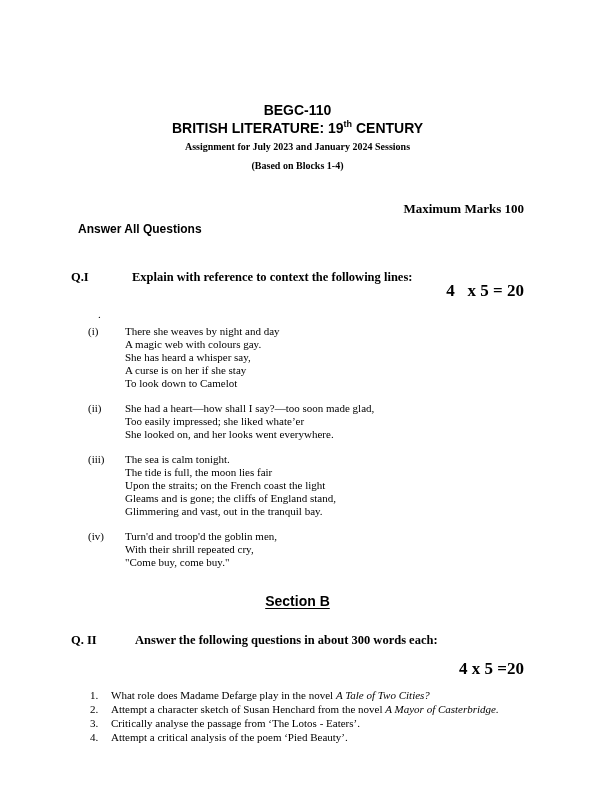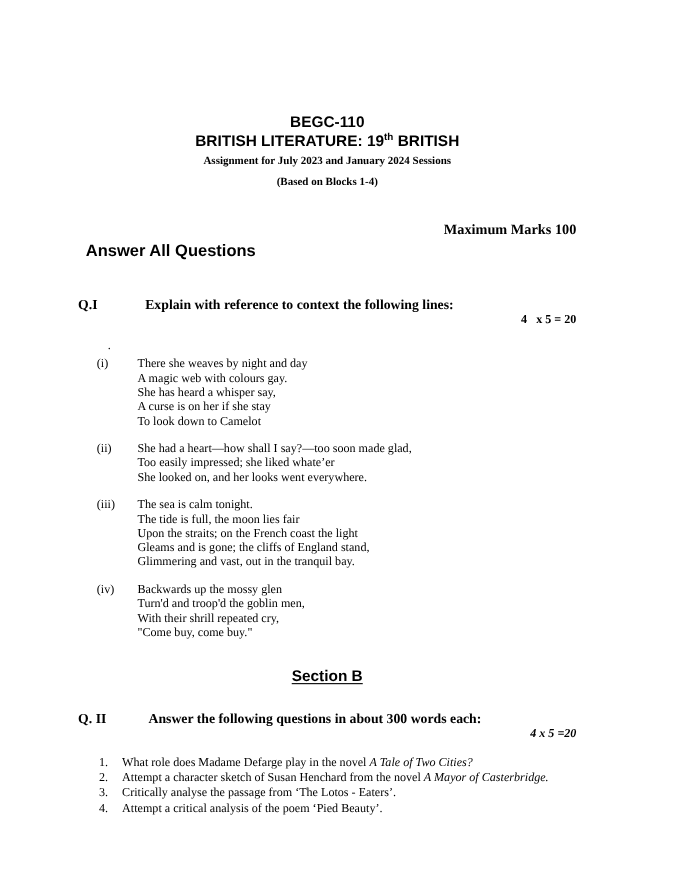--- a/index.html
+++ b/index.html
@@ -24,61 +24,61 @@
     font-weight: 700; font-size: 10px; line-height: 19px;
     text-align: center;
   }
   .max-marks {
     margin-top: 25px; text-align: right;
     font-weight: 700; font-size: 13px; line-height: 17px;
   }
   .answer-all {
     margin: 4px 0 0 7px;
     font-family: "Liberation Sans", "DejaVu Sans", sans-serif;
-    font-weight: 700; font-size: 15px; line-height: 16px;
+    font-weight: 700; font-size: 12px; line-height: 16px;
   }
   .section-title {
     margin-top: 16px; text-align: center;
     font-family: "Liberation Sans", "DejaVu Sans", sans-serif;
     font-weight: 700; font-size: 14px; line-height: 17px;
   }
   .section-title.sb { margin-top: 24px; }
   .st-text { text-decoration: underline; text-underline-offset: 2px; }
   .q-row {
     margin-top: 33px; display: flex;
     font-weight: 700; font-size: 12.5px; line-height: 14px; gap: 25px;
   }
   .q-row.q2 { margin-top: 23px; }
   .q-label { flex: none; width: 36px; }
   .q-row.q2 .q-label { width: 39px; }
   .marks-line {
-    text-align: right; font-weight: 700; font-size: 11px;
+    text-align: right; font-weight: 700; font-size: 17px;
     line-height: 14px; white-space: pre;
   }
-  .marks-line.m2 { margin-top: 0; font-style: italic; }
+  .marks-line.m2 { margin-top: 15px; }
   .stray-dot { margin: 12px 0 0 27px; font-size: 11px; line-height: 8px; }
   .stanza {
     display: flex; margin-top: 12px;
     font-size: 11px; line-height: 13px;
   }
   .stray-dot + .stanza { margin-top: 7px; }
   .stanza-num { flex: none; width: 37px; margin-left: 17px; }
   .qlist { margin: 12px 0 0 19px; font-size: 11px; line-height: 14px; }
   .qitem { display: flex; }
   .qnum { flex: none; width: 21px; }
   .italic { font-style: italic; }
 </style>
 </head>
 <body>
 
 <div class="page">
 
   <div class="doc-header">
     <div class="h-sans">BEGC-110</div>
-    <div class="h-sans"><span>BRITISH LITERATURE: 19</span><sup>th</sup><span> BRITISH</span></div>
+    <div class="h-sans"><span>BRITISH LITERATURE: 19</span><sup>th</sup><span> CENTURY</span></div>
     <div class="h-serif">Assignment for July 2023 and January 2024 Sessions</div>
     <div class="h-serif">(Based on Blocks 1-4)</div>
   </div>
 
   <div class="max-marks">Maximum Marks 100</div>
   <div class="answer-all">Answer All Questions</div>
 
 
   <div class="q-row">
     <span class="q-label">Q.I</span>
@@ -115,21 +115,20 @@
       <div>The tide is full, the moon lies fair</div>
       <div>Upon the straits; on the French coast the light</div>
       <div>Gleams and is gone; the cliffs of England stand,</div>
       <div>Glimmering and vast, out in the tranquil bay.</div>
     </div>
   </div>
 
   <div class="stanza">
     <span class="stanza-num">(iv)</span>
     <div class="stanza-lines">
-      <div>Backwards up the mossy glen</div>
       <div>Turn'd and troop'd the goblin men,</div>
       <div>With their shrill repeated cry,</div>
       <div>"Come buy, come buy."</div>
     </div>
   </div>
 
   <div class="section-title sb"><span class="st-text">Section B</span></div>
 
   <div class="q-row q2">
     <span class="q-label">Q. II</span>

